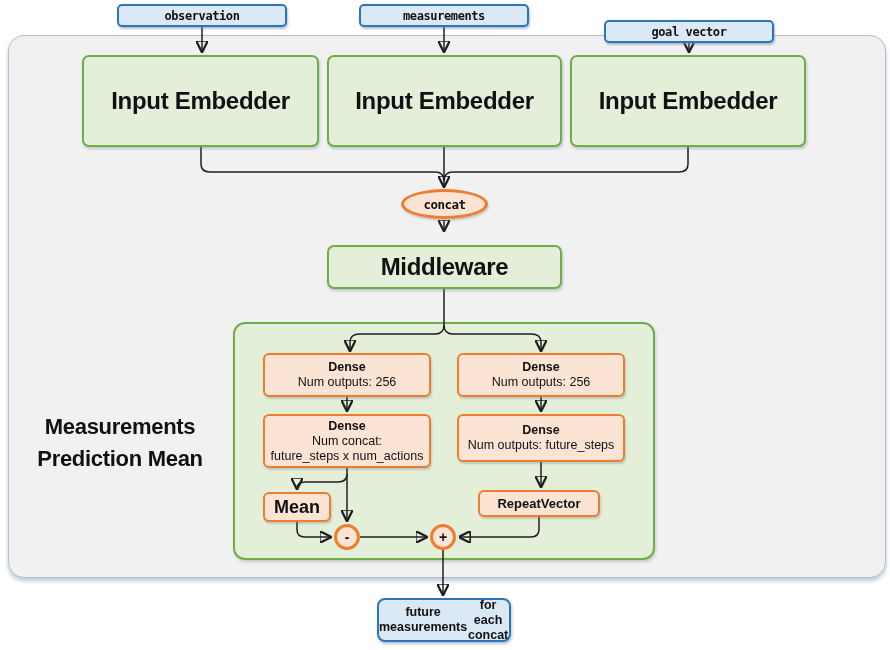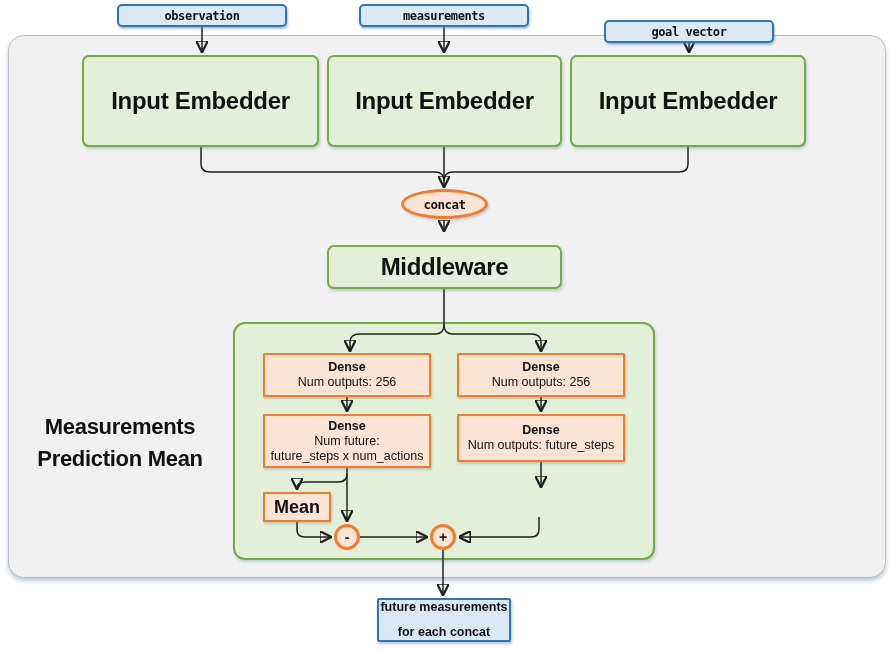--- a/index.html
+++ b/index.html
@@ -53,40 +53,40 @@
     left:401px;top:189px;width:87px;height:30px;
     background:var(--orange-fill);
     border:3px solid var(--orange-border);border-radius:50%;
     display:flex;align-items:center;justify-content:center;
     font-family:"DejaVu Sans Mono",monospace;font-weight:bold;font-size:12.5px;letter-spacing:-.5px;
     box-shadow:1px 2px 2px rgba(120,120,120,.35);
     z-index:4;
   }
   .obox{
     background:var(--orange-fill);
-    border:2.5px solid var(--orange-border);border-radius:1px;
+    border:2.5px solid var(--orange-border);border-radius:6px;
     display:flex;flex-direction:column;align-items:center;justify-content:center;
     font-size:12.5px;line-height:15px;text-align:center;
     box-shadow:1px 2px 2px rgba(120,120,120,.3);
     z-index:4;
   }
   .obox .bt{font-weight:bold;}
   .circle{
     width:26px;height:26px;border-radius:50%;
     background:var(--orange-fill);
     border:3px solid var(--orange-border);
     display:flex;align-items:center;justify-content:center;
     font-weight:bold;font-size:14px;line-height:14px;
     z-index:4;
   }
   .bluebox{
     left:377px;top:598px;width:134px;height:44px;
     background:var(--blue-fill);
-    border:2.5px solid var(--blue-border);border-radius:2px;
-    display:flex;flex-direction:column;align-items:center;justify-content:space-between;
+    border:2.5px solid var(--blue-border);border-radius:8px;
+    display:flex;flex-direction:row;align-items:center;justify-content:flex-end;
     font-weight:bold;font-size:12.5px;line-height:15px;text-align:center;
     box-shadow:1px 2px 3px rgba(110,135,170,.5);
     z-index:4;
   }
   .title{
     left:18px;top:411px;width:204px;
     text-align:center;font-weight:bold;font-size:22px;line-height:32px;letter-spacing:-.3px;
     z-index:4;
   }
 </style>
@@ -157,35 +157,38 @@
     <div>Measurements</div>
     <div>Prediction Mean</div>
   </div>
 
   <div class="abs obox" style="left:263px;top:353px;width:168px;height:44px;">
     <div class="bt">Dense</div>
     <div>Num outputs: 256</div>
   </div>
   <div class="abs obox" style="left:263px;top:414px;width:168px;height:54px;">
     <div class="bt">Dense</div>
-    <div>Num future:</div>
+    <div>Num concat:</div>
     <div>future_steps x num_actions</div>
   </div>
 
   <div class="abs obox" style="left:457px;top:353px;width:168px;height:44px;">
     <div class="bt">Dense</div>
     <div>Num outputs: 256</div>
   </div>
   <div class="abs obox" style="left:457px;top:414px;width:168px;height:48px;">
     <div class="bt">Dense</div>
     <div>Num outputs: future_steps</div>
   </div>
 
   <div class="abs obox" style="left:263px;top:492px;width:68px;height:30px;">
     <div class="bt" style="font-size:18px;">Mean</div>
+  </div>
+  <div class="abs obox" style="left:478px;top:490px;width:122px;height:27px;">
+    <div class="bt" style="font-size:13px;">RepeatVector</div>
   </div>
 
   <div class="abs circle" style="left:334px;top:524px;">
     <span>-</span>
   </div>
   <div class="abs circle" style="left:430px;top:524px;">
     <span>+</span>
   </div>
 
   <div class="abs bluebox">

